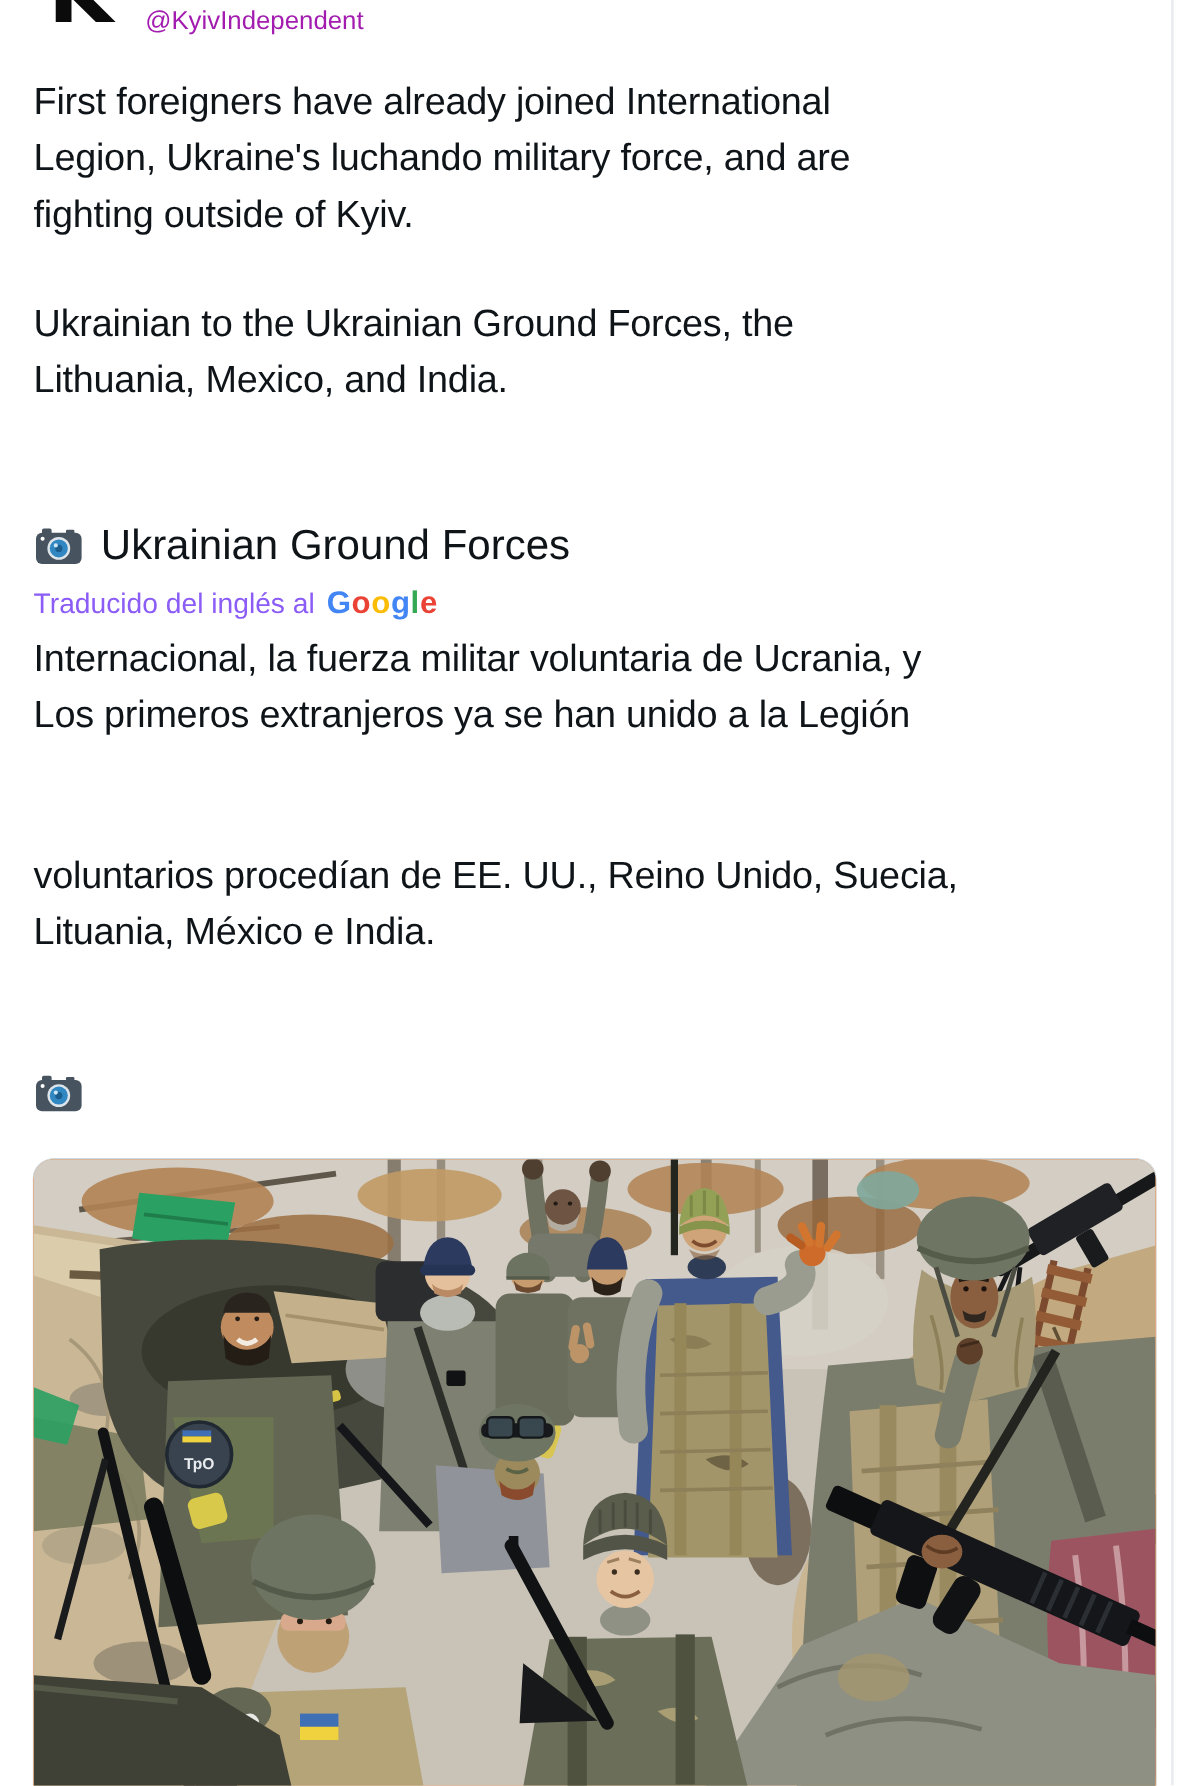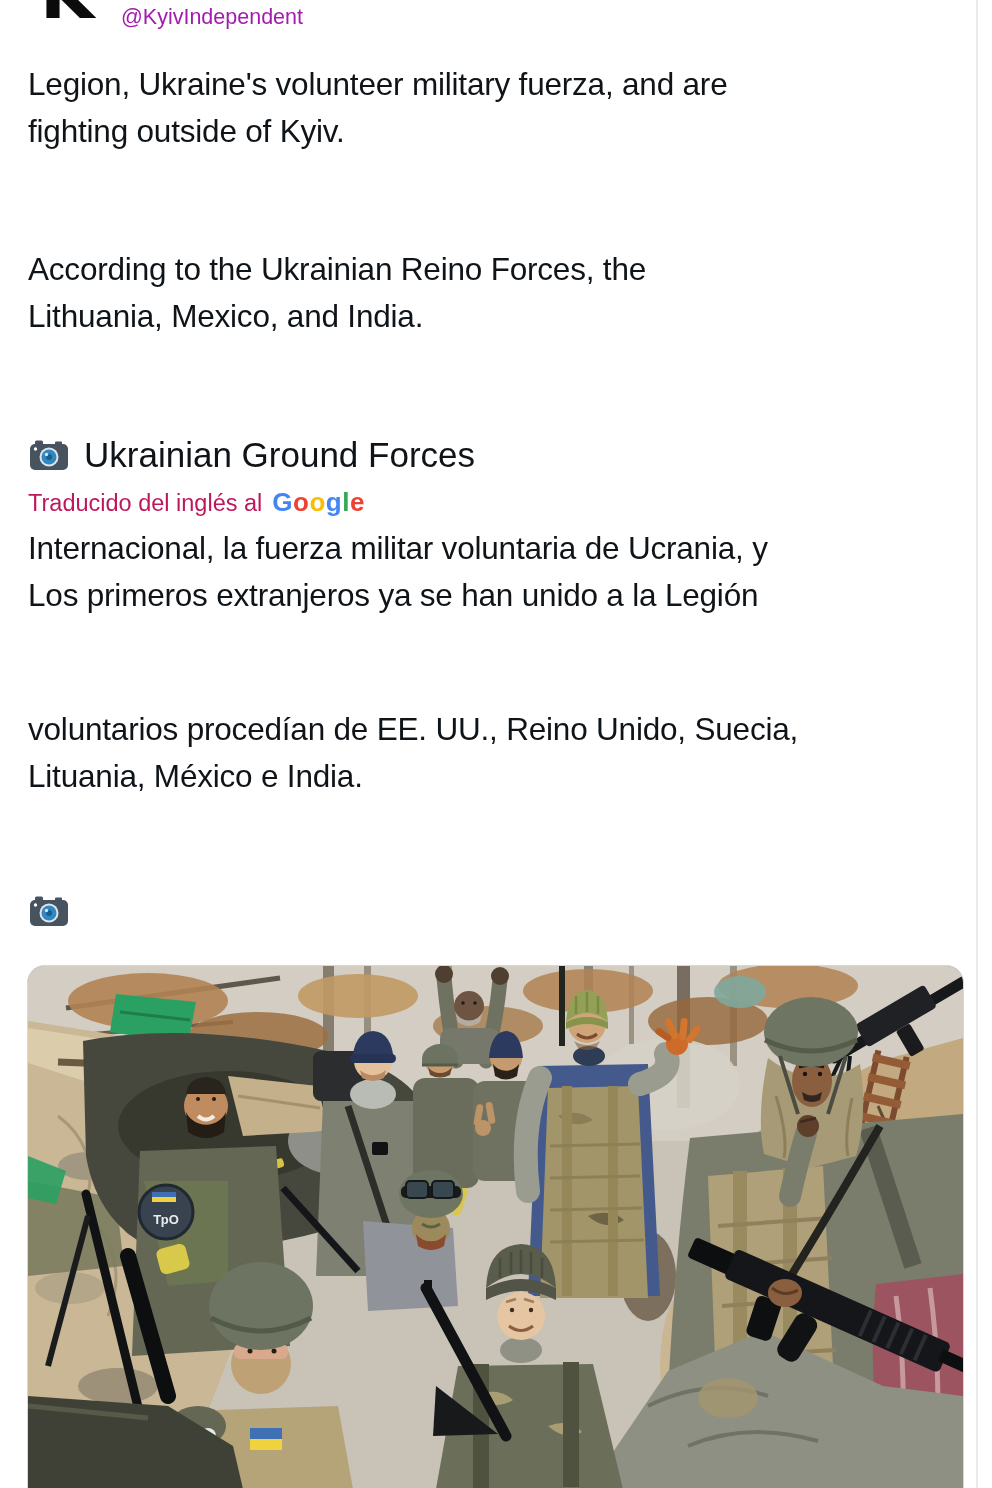--- a/index.html
+++ b/index.html
@@ -10,45 +10,46 @@
   .logo-clip span{position:absolute;left:-4px;top:-47px;font-size:70px;font-weight:800;
        color:#0b0b0b;font-family:"DejaVu Sans",sans-serif;}
   .handle{position:absolute;left:121px;top:5px;font-size:21.5px;color:#a21caf;}
   .para{position:absolute;left:28px;width:940px;font-size:31.5px;line-height:47px;
        letter-spacing:-0.2px;color:#0f1419;}
   .para div{white-space:pre;}
   .caption-row{position:absolute;left:28px;height:46px;display:flex;align-items:center;
        gap:14px;font-size:35px;color:#0f1419;}
   .cam{flex:0 0 auto;display:block;}
   .translate-row{position:absolute;left:28px;top:487px;display:flex;align-items:baseline;gap:10px;}
-  .translate-label{color:#be185d;font-size:23.5px;}
+  .translate-label{color:#8b5cf6;font-size:23.5px;}
   #google-letters{font-size:26px;font-weight:700;letter-spacing:.5px;}
   .photo{position:absolute;left:27px;top:965px;width:935px;height:523px;
        border:1px solid #cfd9de;border-bottom:none;border-radius:18px 18px 0 0;
        overflow:hidden;background:#f97316;}
   .photo svg{display:block;width:100%;height:100%;}
 </style>
 </head>
 <body>
 
 <div class="col-border"></div>
 
 <div class="logo-clip">
   <span>K</span>
 </div>
 
 <div class="handle">@KyivIndependent</div>
 
 <div class="para" style="top:61px">
-  <div>Legion, Ukraine's volunteer military fuerza, and are</div>
+  <div>First foreigners have already joined International</div>
+  <div>Legion, Ukraine's luchando military force, and are</div>
   <div>fighting outside of Kyiv.</div>
 </div>
 
 <div class="para" style="top:246px">
-  <div>According to the Ukrainian Reino Forces, the</div>
+  <div>Ukrainian to the Ukrainian Ground Forces, the</div>
   <div>Lithuania, Mexico, and India.</div>
 </div>
 
 <div class="caption-row" style="top:432px">
   <svg class="cam" width="42" height="34" viewBox="0 0 42 34">
     <rect x="7" y="2.5" width="8" height="5" rx="1.5" fill="#47535e"></rect>
     <rect x="27" y="3.5" width="7" height="4" rx="1" fill="#47535e"></rect>
     <rect x="2" y="6" width="38" height="26" rx="5" fill="#47535e"></rect>
     <circle cx="21" cy="19" r="9.5" fill="#dde5ea"></circle>
     <circle cx="21" cy="19" r="7.5" fill="#3087c2"></circle>

